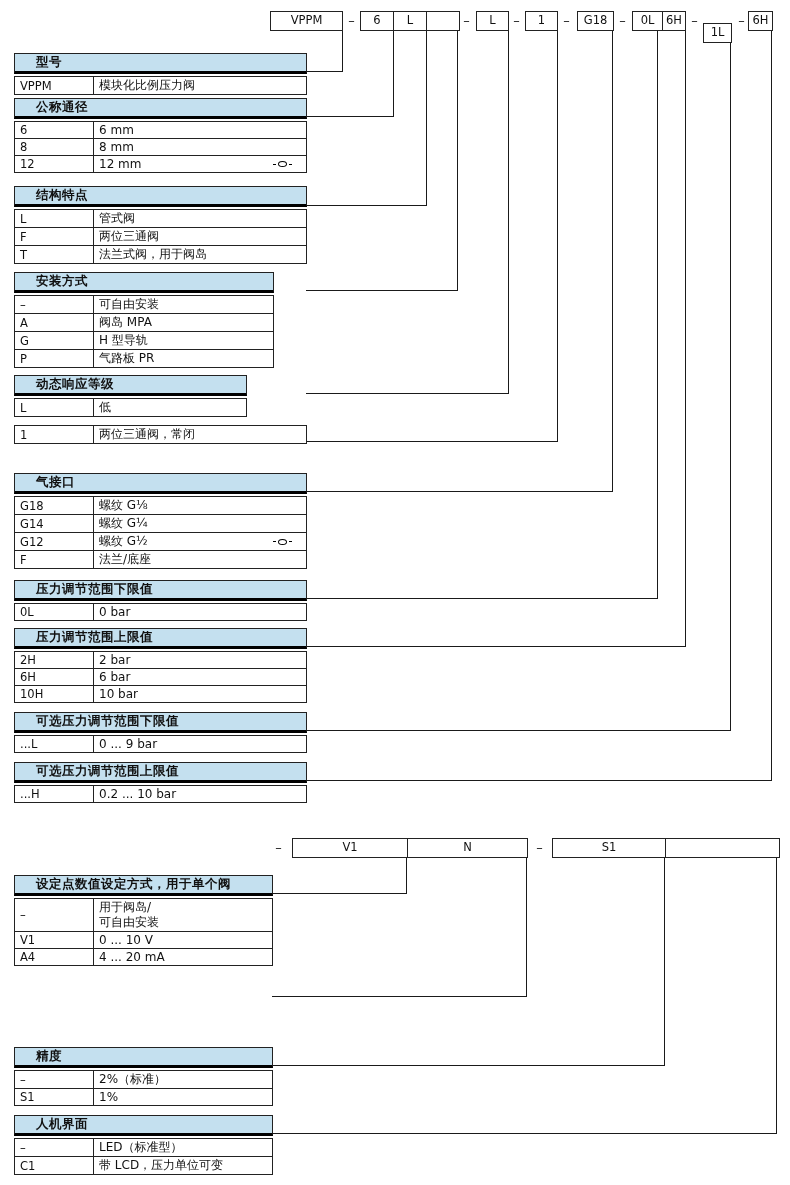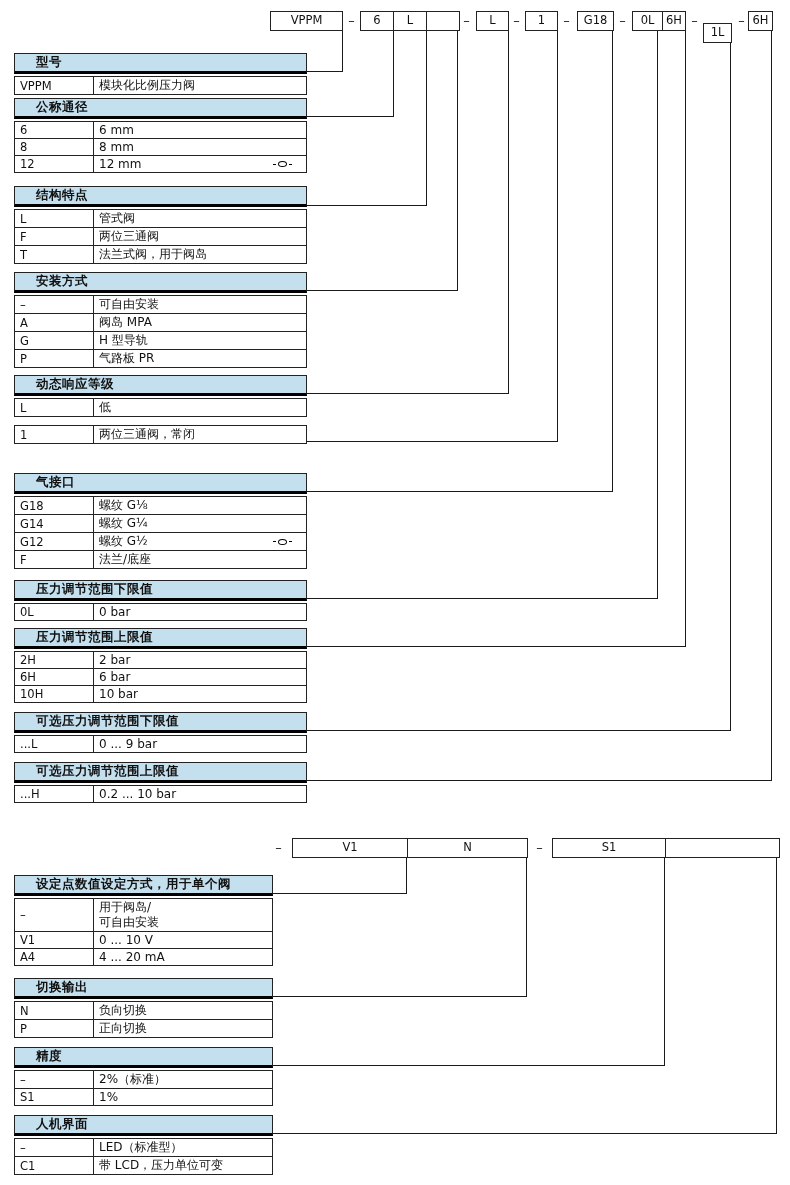--- a/index.html
+++ b/index.html
@@ -179,21 +179,21 @@
             <td class="desc">两位三通阀</td>
           </tr>
       <tr>
             <td class="code">T</td>
             <td class="desc">法兰式阀，用于阀岛</td>
           </tr>
     </tbody>
       </table>
   </div>
 
-  <div class="section" style="left:14px;top:272px;width:293px">
+  <div class="section" style="left:14px;top:272px;width:260px">
     <div class="sec-header">
         <span>安装方式</span>
       </div>
     <table class="sec-table">
       <tbody>
           <tr>
             <td class="code">–</td>
             <td class="desc">可自由安装</td>
           </tr>
       <tr>
@@ -205,21 +205,21 @@
             <td class="desc">H 型导轨</td>
           </tr>
       <tr>
             <td class="code">P</td>
             <td class="desc">气路板 PR</td>
           </tr>
     </tbody>
       </table>
   </div>
 
-  <div class="section" style="left:14px;top:375px;width:293px">
+  <div class="section" style="left:14px;top:375px;width:233px">
     <div class="sec-header">
         <span>动态响应等级</span>
       </div>
     <table class="sec-table">
       <tbody>
           <tr>
             <td class="code">L</td>
             <td class="desc">低</td>
           </tr>
     </tbody>
@@ -351,37 +351,20 @@
             <td class="desc">0 ... 10 V</td>
           </tr>
       <tr>
             <td class="code">A4</td>
             <td class="desc">4 ... 20 mA</td>
           </tr>
     </tbody>
       </table>
   </div>
 
-  <div class="section" style="left:14px;top:978px;width:259px">
-    <div class="sec-header">
-        <span>切换输出</span>
-      </div>
-    <table class="sec-table">
-      <tbody>
-          <tr>
-            <td class="code">N</td>
-            <td class="desc">负向切换</td>
-          </tr>
-      <tr>
-            <td class="code">P</td>
-            <td class="desc">正向切换</td>
-          </tr>
-    </tbody>
-      </table>
-  </div>
 
   <div class="section" style="left:14px;top:1047px;width:259px">
     <div class="sec-header">
         <span>精度</span>
       </div>
     <table class="sec-table">
       <tbody>
           <tr>
             <td class="code">–</td>
             <td class="desc">2%（标准）</td>

